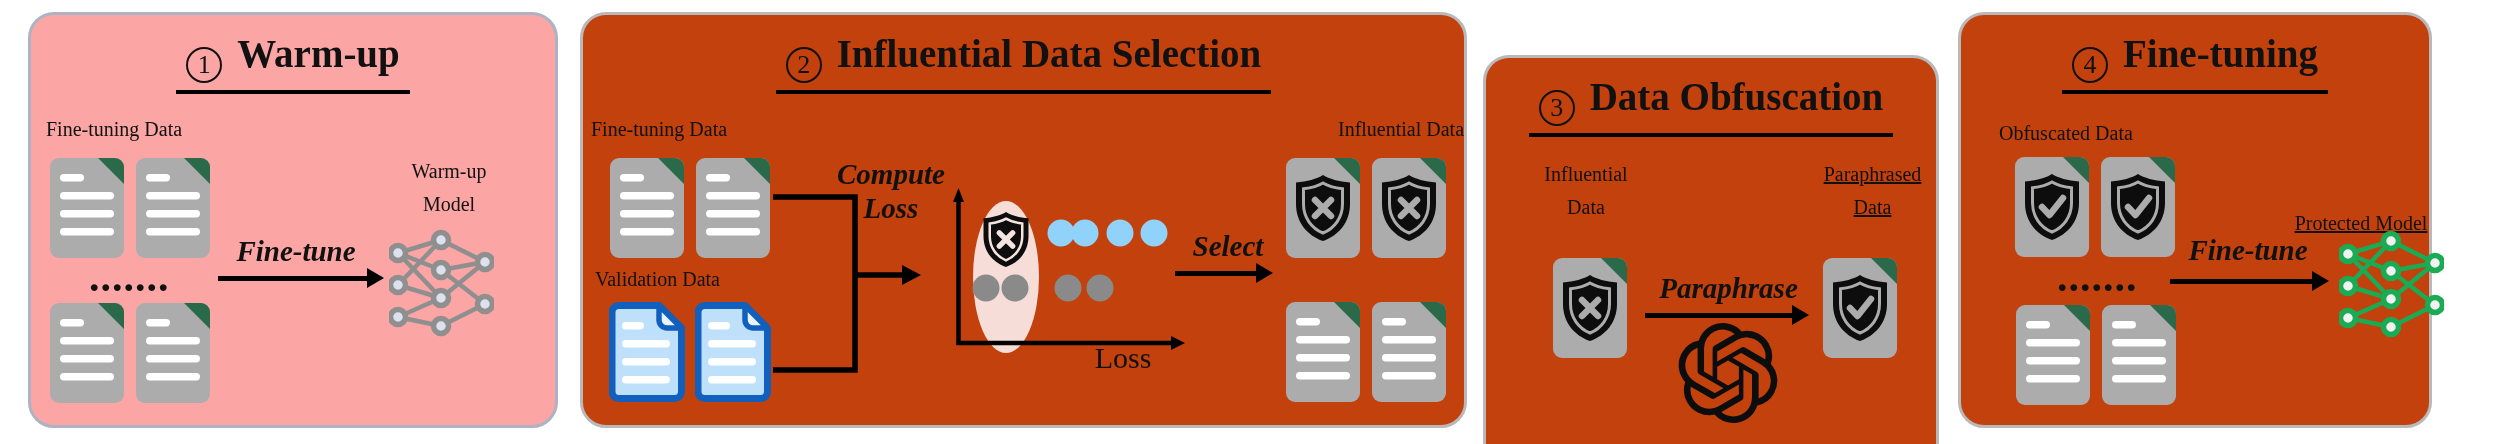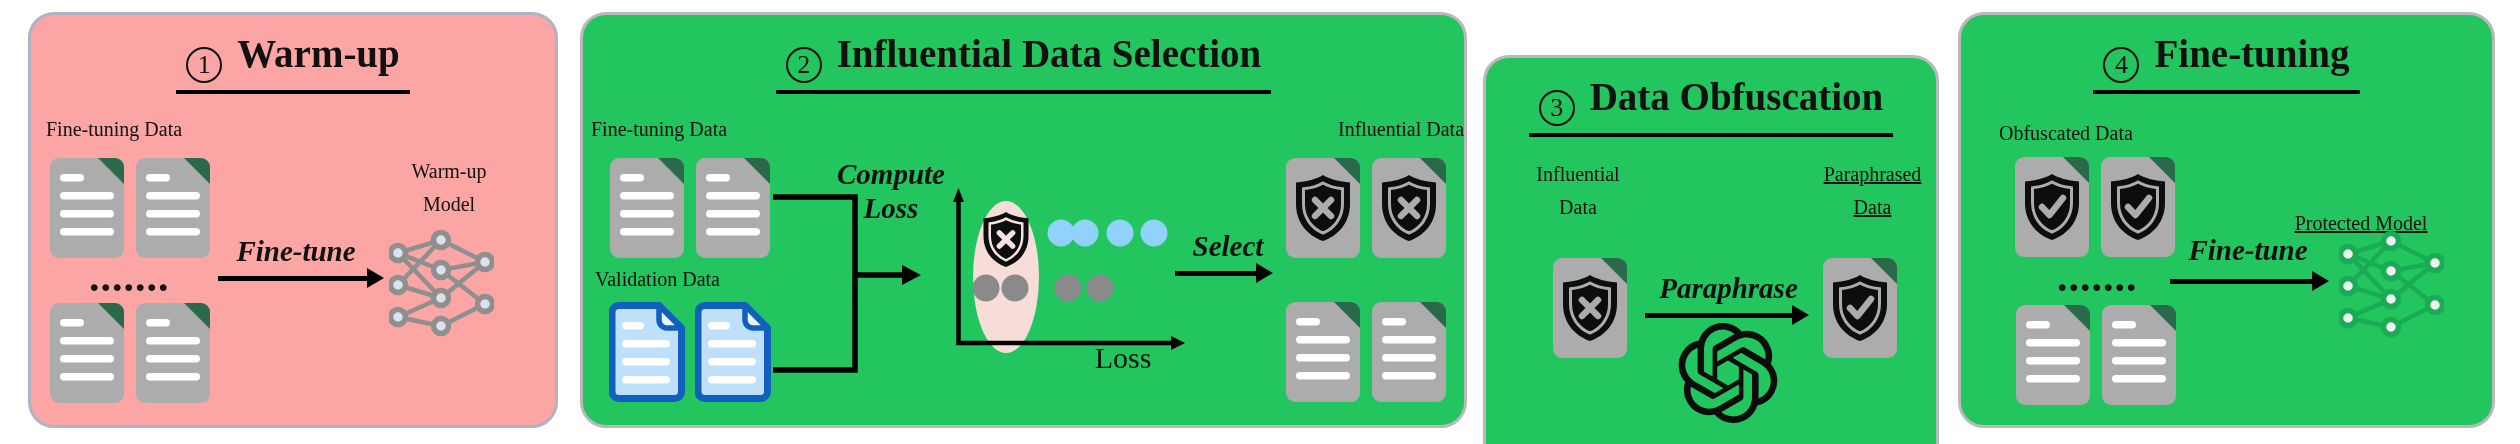--- a/index.html
+++ b/index.html
@@ -1,19 +1,19 @@
 <!DOCTYPE html>
 <html><head>
 <meta charset="utf-8">
 <style>
   html,body{margin:0;padding:0;background:#fff;}
   .canvas{position:relative;width:2520px;height:444px;background:#fff;
           font-family:"Liberation Serif","DejaVu Serif",serif;color:#111;overflow:hidden;}
   .panel{position:absolute;top:12px;height:416px;box-sizing:border-box;
-         border:3px solid #B9B9B9;border-radius:26px;background:#22c55e;}
+         border:3px solid #B9B9B9;border-radius:26px;background:#c2410c;}
   .panel.warm{background:#fca5a5;border-color:#AEB3C4;}
   .ptitle{position:absolute;top:16px;left:0;right:0;text-align:center;white-space:nowrap;}
   .ptitle .wrap{display:inline-block;border-bottom:4px solid #000;padding:0 10px 7px;}
   .circ{display:inline-flex;align-items:center;justify-content:center;width:36px;height:36px;
         border:2.5px solid #111;border-radius:50%;font-size:26px;font-weight:400;
         vertical-align:-6px;margin-right:11px;box-sizing:border-box;}
   .ptitle .t{font-size:39px;font-weight:700;}
   .lbl{position:absolute;font-size:20px;line-height:33px;white-space:nowrap;}
   .lbl.c{text-align:center;white-space:normal;}
   .ital{position:absolute;font-size:29px;font-weight:700;font-style:italic;text-align:center;white-space:nowrap;}
@@ -198,21 +198,21 @@
       </svg>
   </section>
 
   <section class="panel" style="left:1483px;width:456px;margin-top:43px;">
     <div class="ptitle">
       <span class="wrap">
         <span class="circ">3</span>
         <span class="t">Data Obfuscation</span>
       </span>
     </div>
-    <div class="lbl c" style="left:0px;width:160px;top:100px;padding-left:12px;">
+    <div class="lbl c" style="left:8px;width:160px;top:100px;padding-left:12px;">
       <div>Influential</div>
       <div>Data</div>
     </div>
     <svg class="icon" style="left:67px;top:200px;" width="74" height="100">
         <use href="#doc-shield-x"></use>
       </svg>
 
     <div class="ital" style="left:155px;width:175px;top:214px;">Paraphrase</div>
     <div class="harrow" style="left:159px;top:255px;width:148px;"></div>
     <svg class="icon" style="left:192px;top:265px;color:#0D0D0D;" width="100" height="100">
@@ -221,21 +221,21 @@
 
     <div class="lbl c" style="left:304px;width:165px;top:100px;text-decoration:underline;">
       <div>Paraphrased</div>
       <div>Data</div>
     </div>
     <svg class="icon" style="left:337px;top:200px;" width="74" height="100">
         <use href="#doc-shield-check"></use>
       </svg>
   </section>
 
-  <section class="panel" style="left:1958px;width:537px;">
+  <section class="panel" style="left:1958px;width:474px;">
     <div class="ptitle">
       <span class="wrap">
         <span class="circ">4</span>
         <span class="t">Fine-tuning</span>
       </span>
     </div>
     <div class="lbl" style="left:38px;top:102px;">Obfuscated Data</div>
     <svg class="icon" style="left:54px;top:142px;" width="74" height="100">
         <use href="#doc-shield-check"></use>
       </svg>

